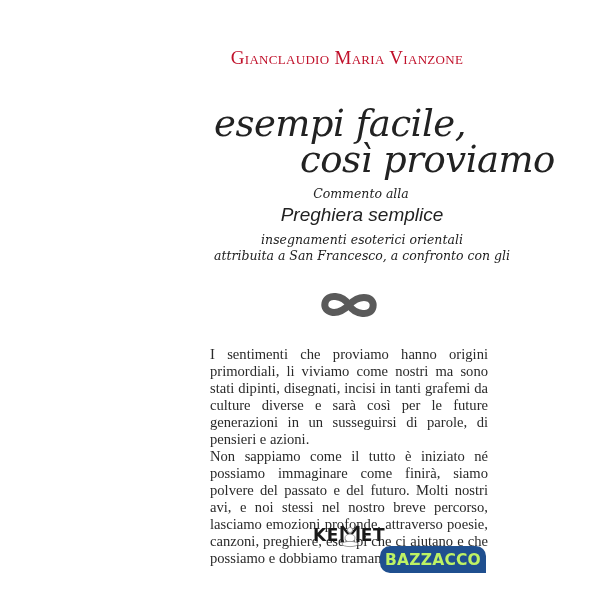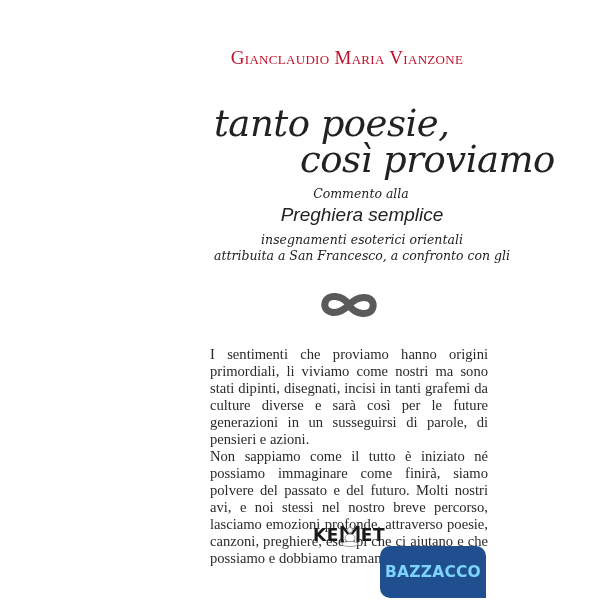--- a/index.html
+++ b/index.html
@@ -133,41 +133,41 @@
       position: relative;
       width: 20px;
       height: 26px;
       margin: 0 1px;
     }
     .badge {
       position: absolute;
       left: 333px;
       top: 546px;
       width: 106px;
-      height: 52px;
+      height: 27px;
       background: #1f4f8f;
       border-radius: 10px 10px 0 10px;
       display: flex;
       align-items: center;
       justify-content: center;
-      color: #7dd3fc;
+      color: #bef264;
       font-family: "DejaVu Sans", "Liberation Sans", sans-serif;
       font-weight: bold;
       font-size: 15.5px;
       letter-spacing: 0.2px;
     }
   </style>
 </head>
 <body>
 
 <div class="page">
 
   <div class="author">Gianclaudio Maria Vianzone</div>
 
-  <div class="title-1">tanto poesie,</div>
+  <div class="title-1">esempi facile,</div>
   <div class="title-2">così proviamo</div>
 
   <div class="subtitle-small">Commento alla</div>
   <div class="subtitle-main">Preghiera semplice</div>
 
   <div class="attribution">
     <div>insegnamenti esoterici orientali</div>
     <div>attribuita a San Francesco, a confronto con gli</div>
   </div>
 

